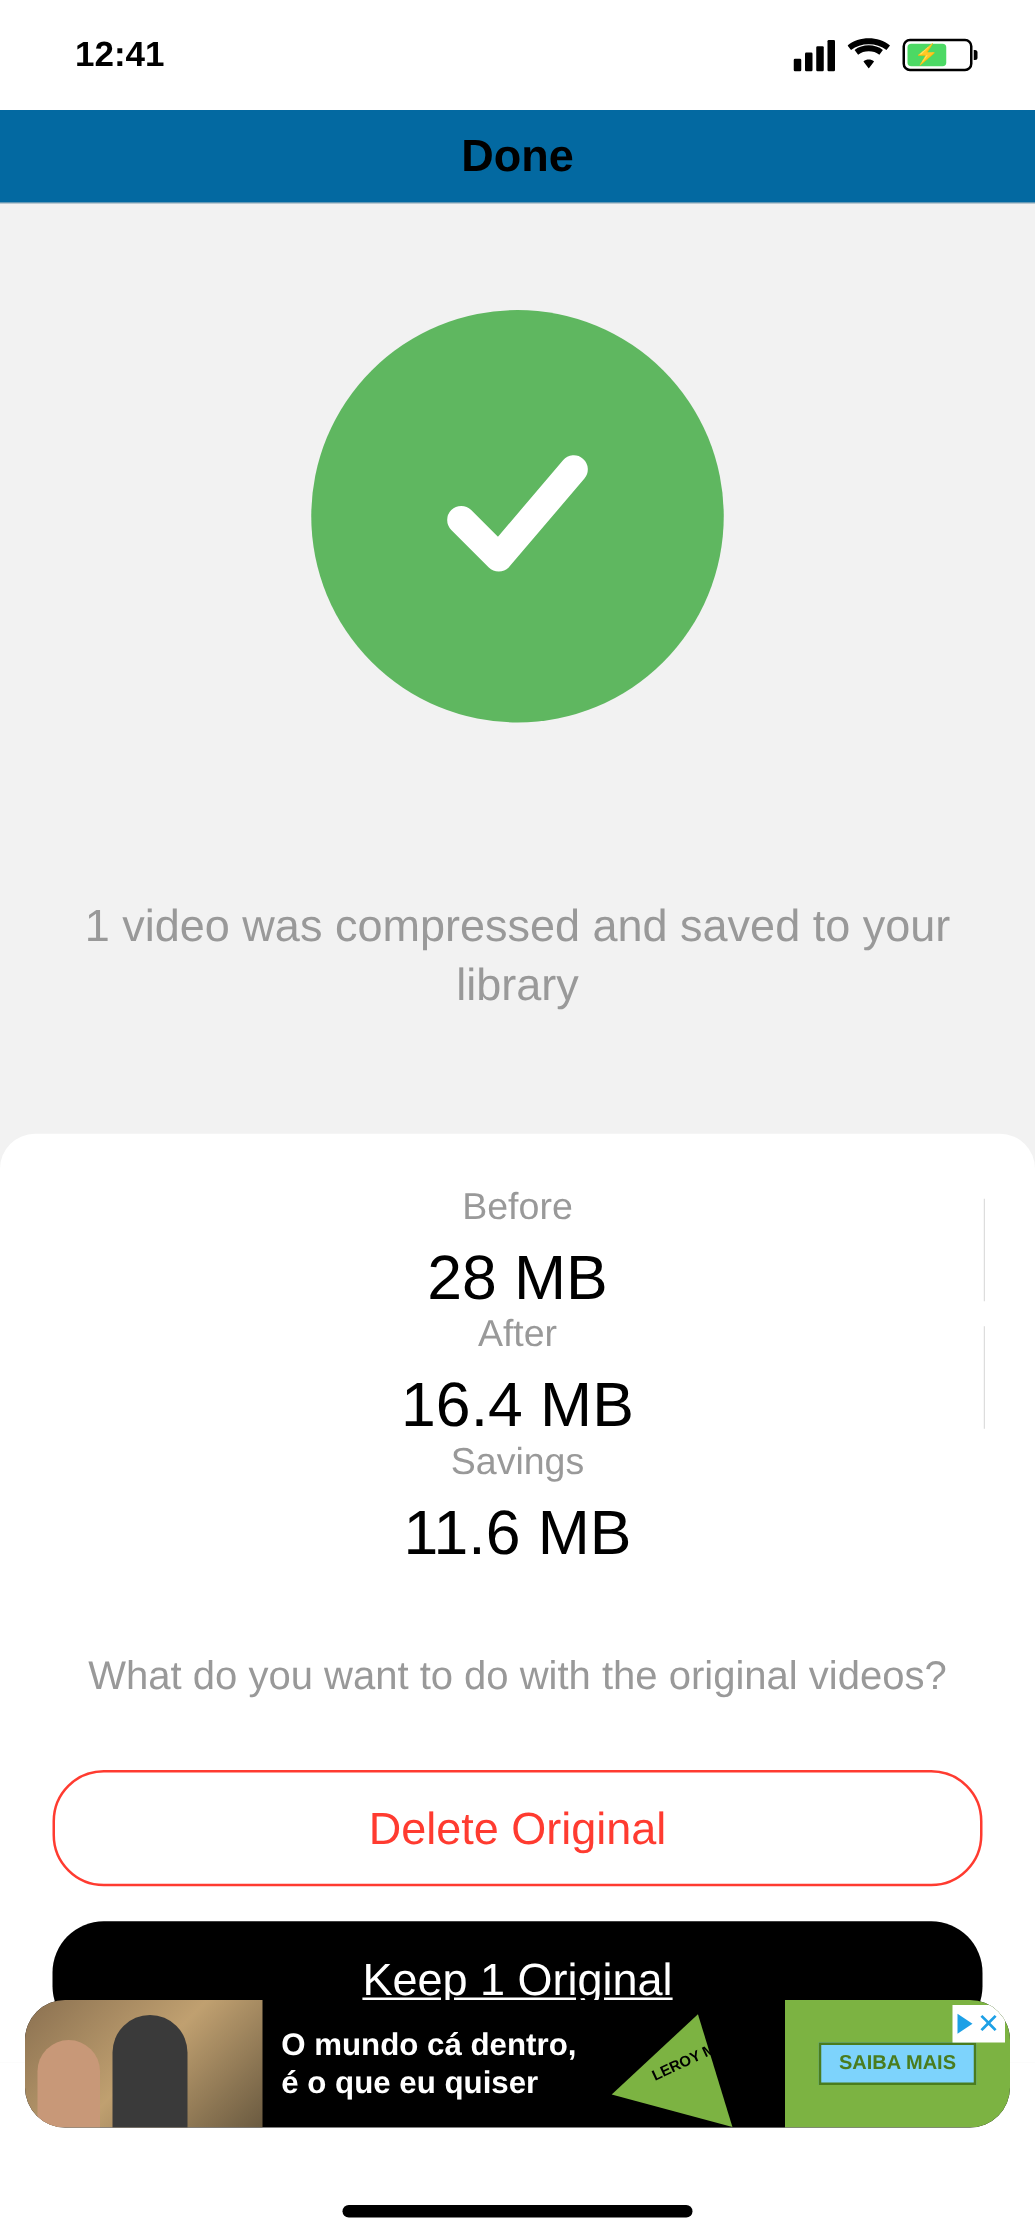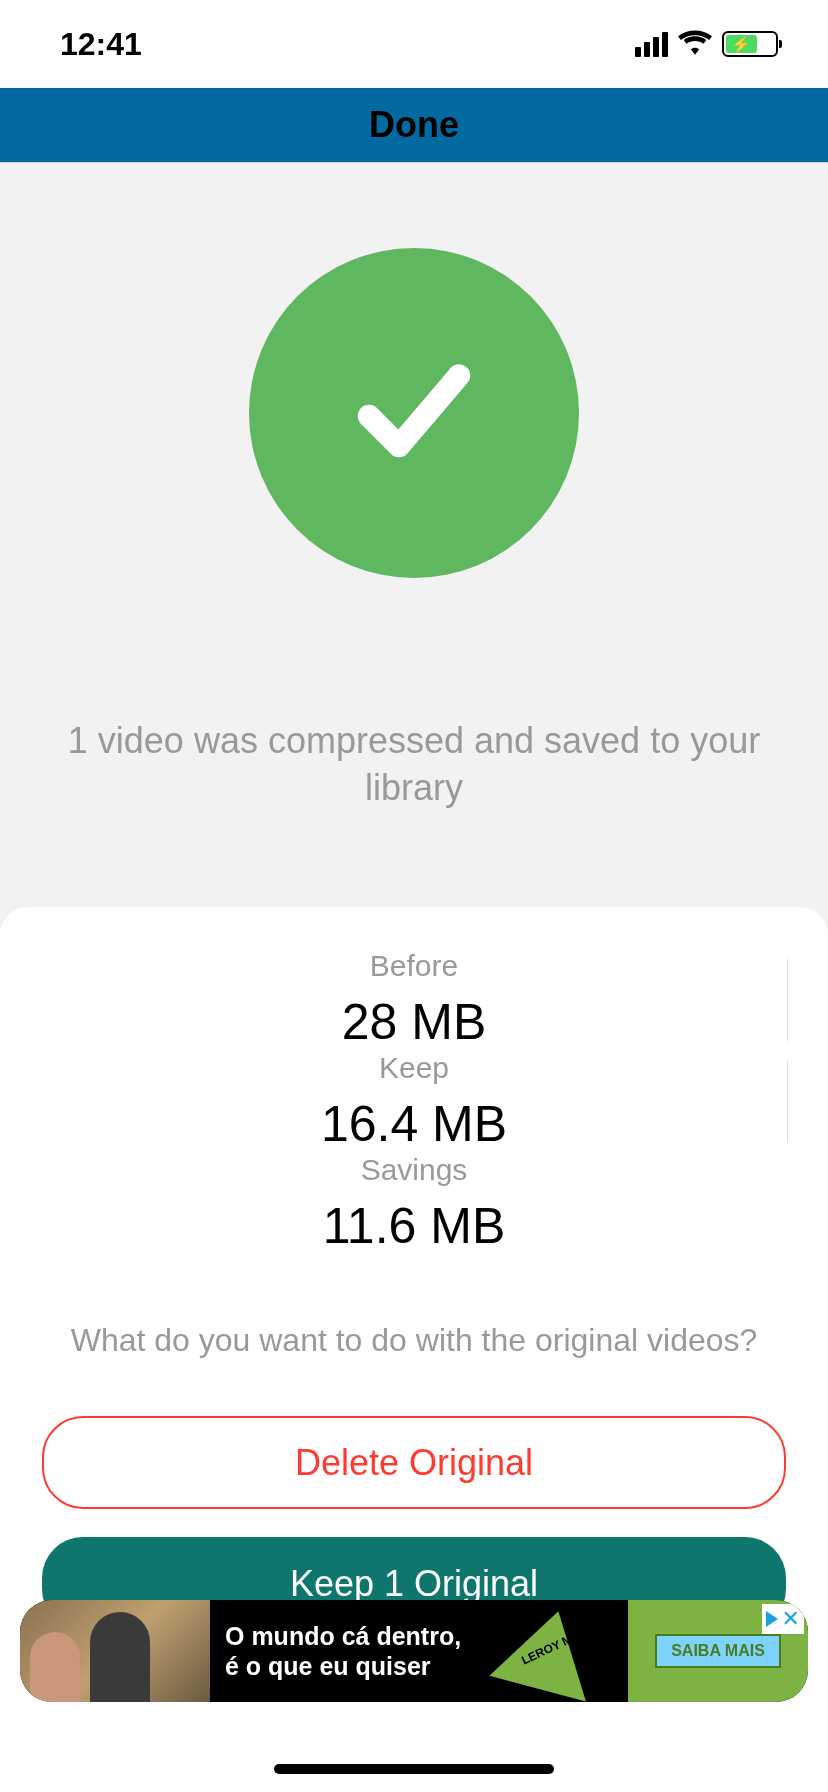--- a/index.html
+++ b/index.html
@@ -17,21 +17,21 @@
     }
     .status-bar {
       height: 88px;
       background: #fff;
       display: flex;
       justify-content: space-between;
       align-items: center;
       padding: 0 50px 0 60px;
     }
     .status-time {
-      font-size: 32px;
+      font-size: 28px;
       font-weight: 600;
       color: #000;
     }
     .status-icons {
       display: flex;
       align-items: center;
       gap: 10px;
     }
     .signal-icon {
       display: flex;
@@ -179,23 +179,24 @@
       justify-content: center;
       cursor: pointer;
     }
     .btn-delete {
       background: #fff;
       border: 2px solid #ff3b30;
       color: #ff3b30;
       margin-bottom: 28px;
     }
     .btn-keep {
-      background: #0f766e;
+      background: #000000;
       border: none;
       color: #fff;
+      text-decoration: underline;
     }
     .ad-banner {
       position: absolute;
       bottom: 90px;
       left: 20px;
       right: 20px;
       height: 102px;
       display: flex;
       background: #000;
       overflow: hidden;
@@ -353,21 +354,21 @@
   </div>
   <div class="success-message">1 video was compressed and saved to your library</div>
 
   <div class="card">
     <div class="stats-row">
       <div class="stat-col">
         <div class="stat-label">Before</div>
         <div class="stat-value">28 MB</div>
       </div>
       <div class="stat-col">
-        <div class="stat-label">Keep</div>
+        <div class="stat-label">After</div>
         <div class="stat-value">16.4 MB</div>
       </div>
       <div class="stat-col">
         <div class="stat-label">Savings</div>
         <div class="stat-value">11.6 MB</div>
       </div>
     </div>
     <div class="question">What do you want to do with the original videos?</div>
     <div class="buttons">
       <div class="btn btn-delete">Delete Original</div>

